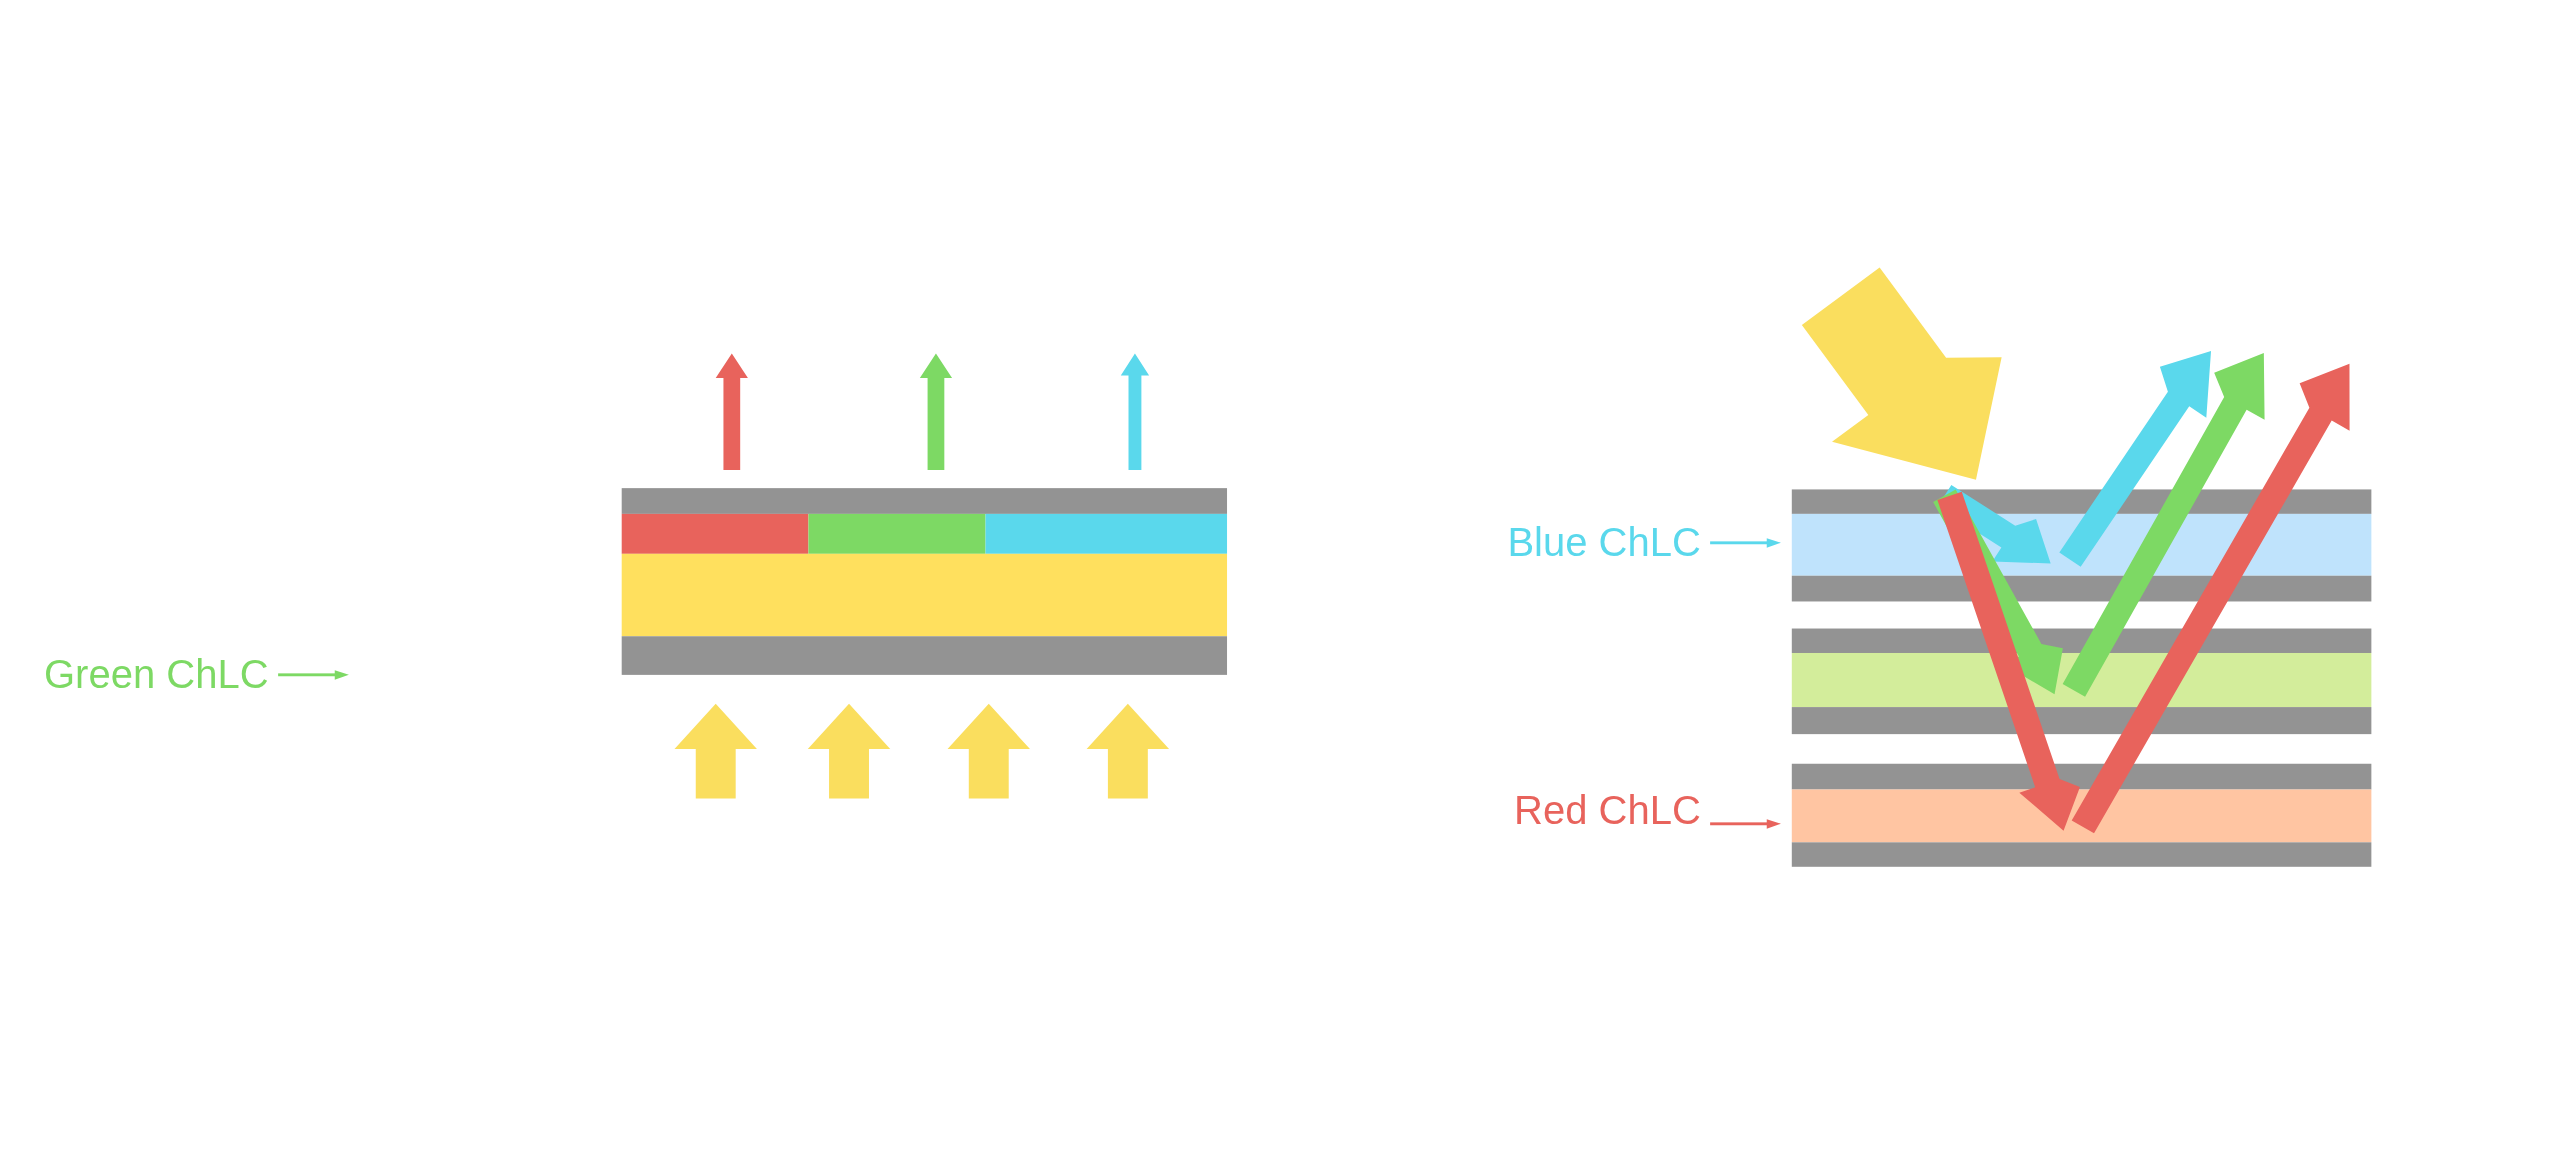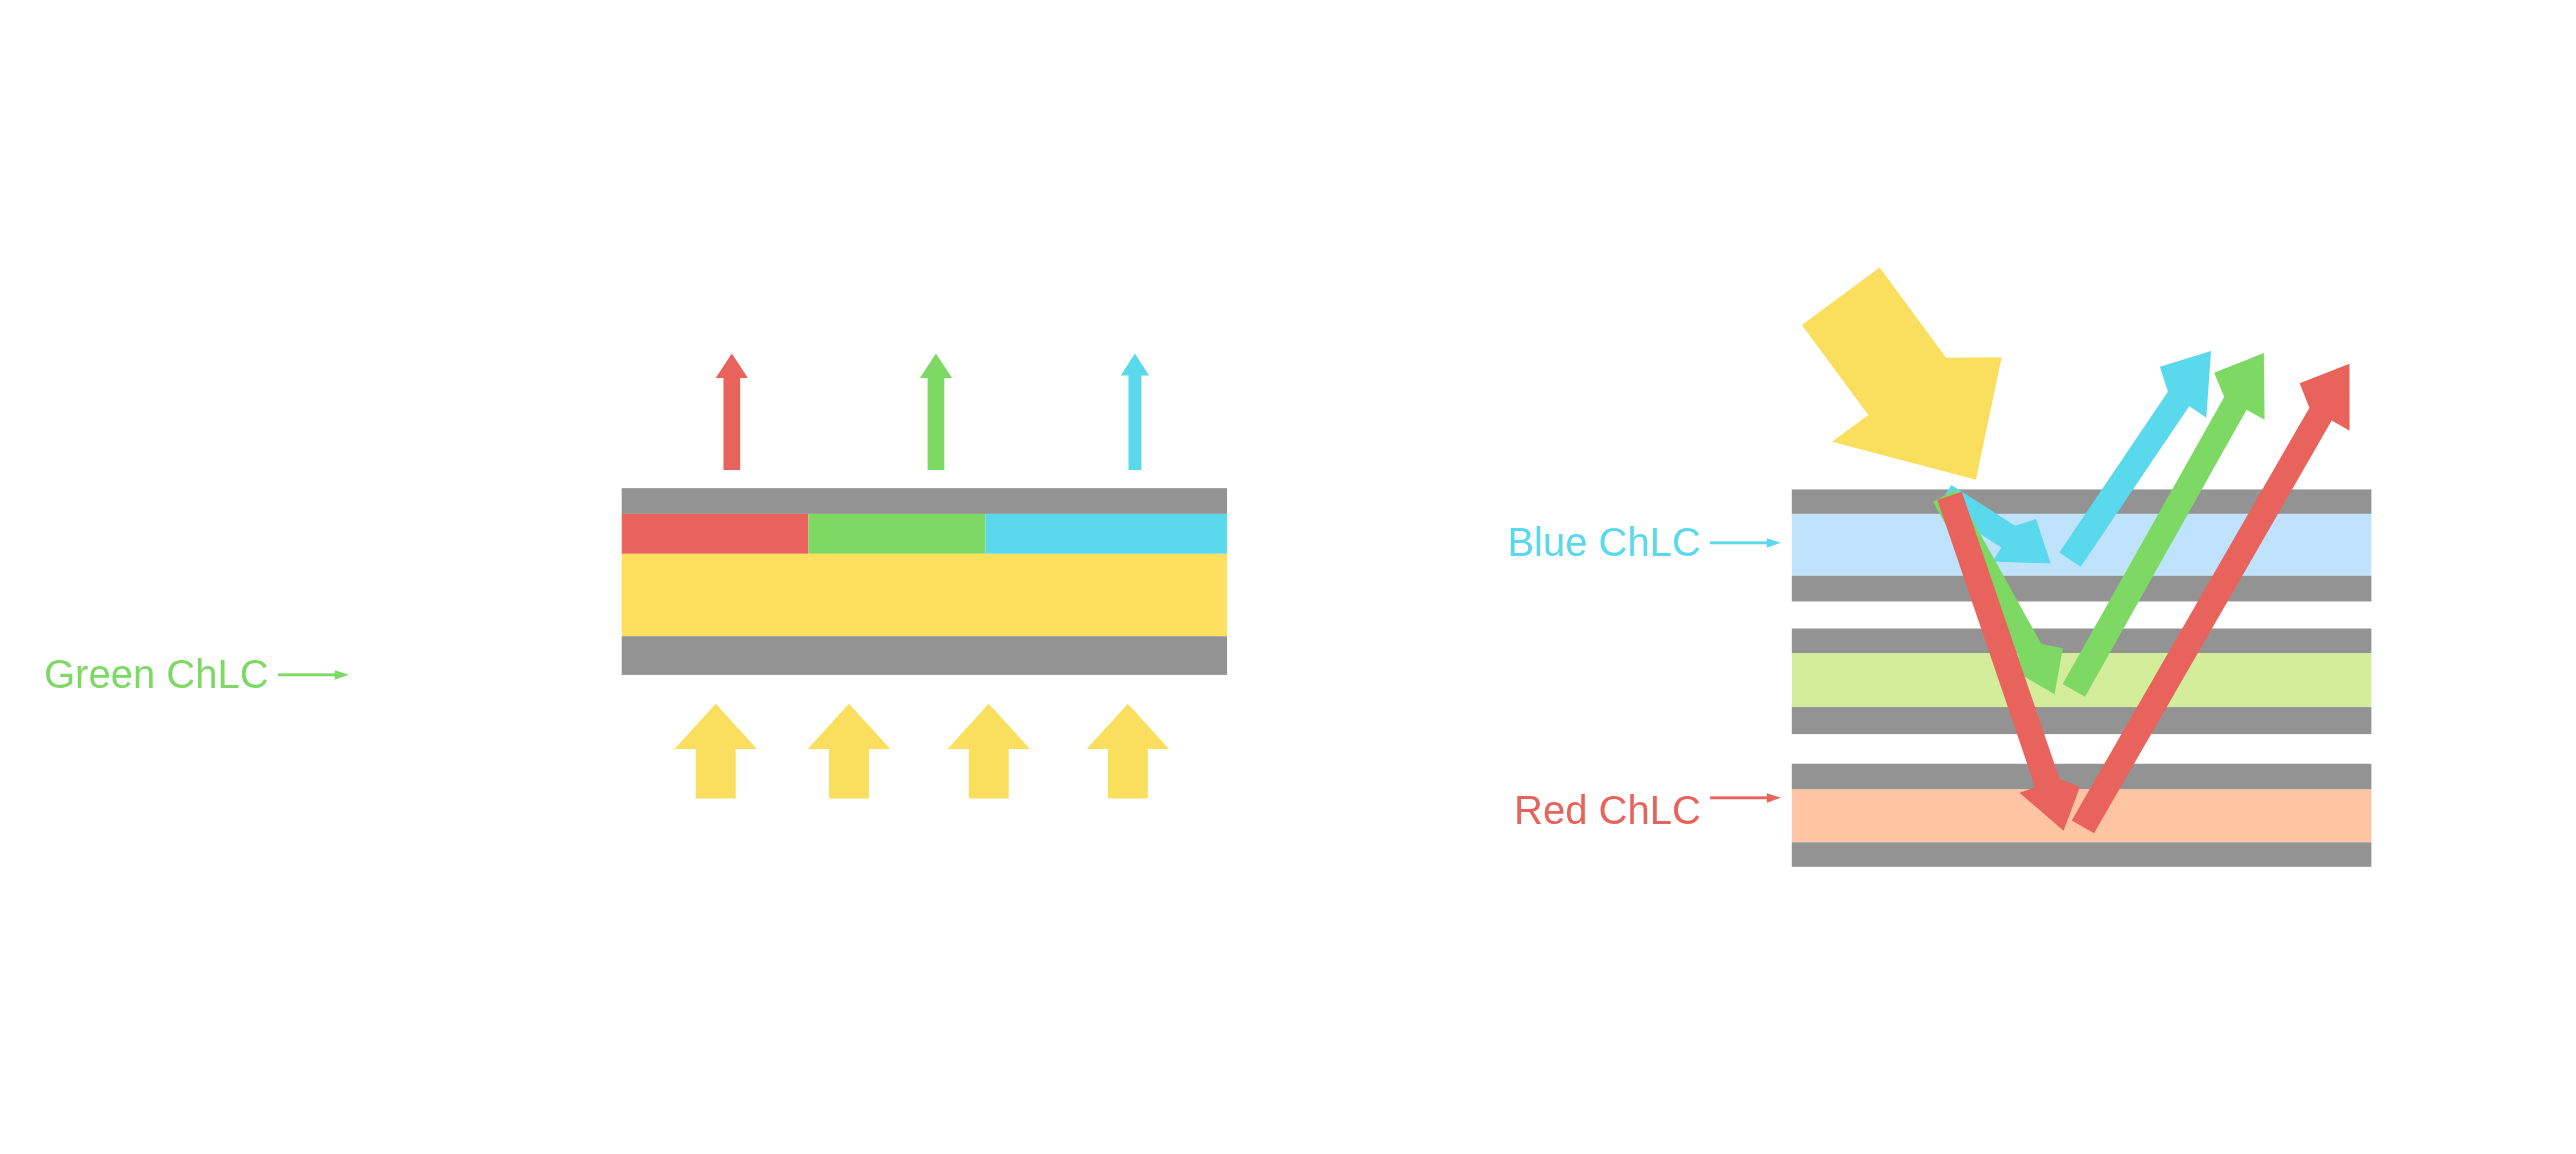--- a/index.html
+++ b/index.html
@@ -52,21 +52,21 @@
             <polygon points="88,8 110,15.2 88,23" fill="#5ad8ec"></polygon>
           </svg></span>
       </div>
       <div style="position: absolute; left: 0px; top: 652px; width: 1742px; display: flex; align-items: center; gap: 9px; color: rgb(125, 217, 100);">
         <span class="lbl">Green ChLC</span>
         <span style="display: inline-block; width: 71px; height: 19.3px; position: relative; margin-right: 5.2px;"><svg width="71" height="19.3" viewBox="0 0 110 30" xmlns="http://www.w3.org/2000/svg">
             <rect x="0" y="13" width="92" height="4.5" fill="#7dd964"></rect>
             <polygon points="88,8 110,15.2 88,23" fill="#7dd964"></polygon>
           </svg></span>
       </div>
-      <div style="position: absolute; left: 0px; top: 788px; width: 1742px; display: flex; align-items: flex-start; justify-content: flex-end; gap: 9px; color: rgb(232, 99, 92);">
+      <div style="position: absolute; left: 0px; top: 788px; width: 1742px; display: flex; align-items: flex-end; justify-content: flex-end; gap: 9px; color: rgb(232, 99, 92);">
         <span class="lbl">Red ChLC</span>
         <span style="display: inline-block; width: 71px; height: 19.3px; position: relative; margin-right: 5.2px;"><svg width="71" height="19.3" viewBox="0 0 110 30" xmlns="http://www.w3.org/2000/svg">
             <rect x="0" y="13" width="92" height="4.5" fill="#e8635c"></rect>
             <polygon points="88,8 110,15.2 88,23" fill="#e8635c"></polygon>
           </svg></span>
       </div>
     </div>
 </div>
 
 

